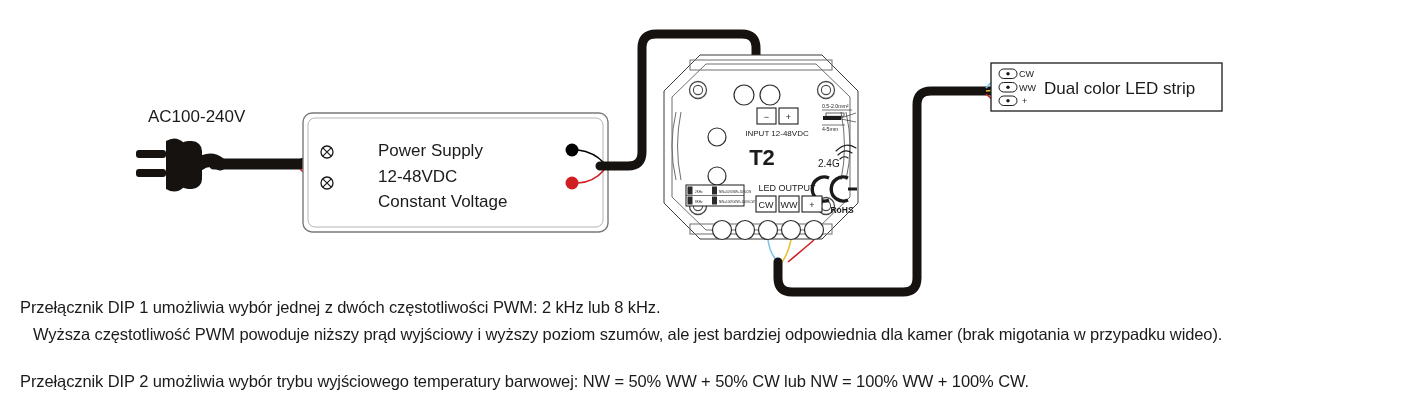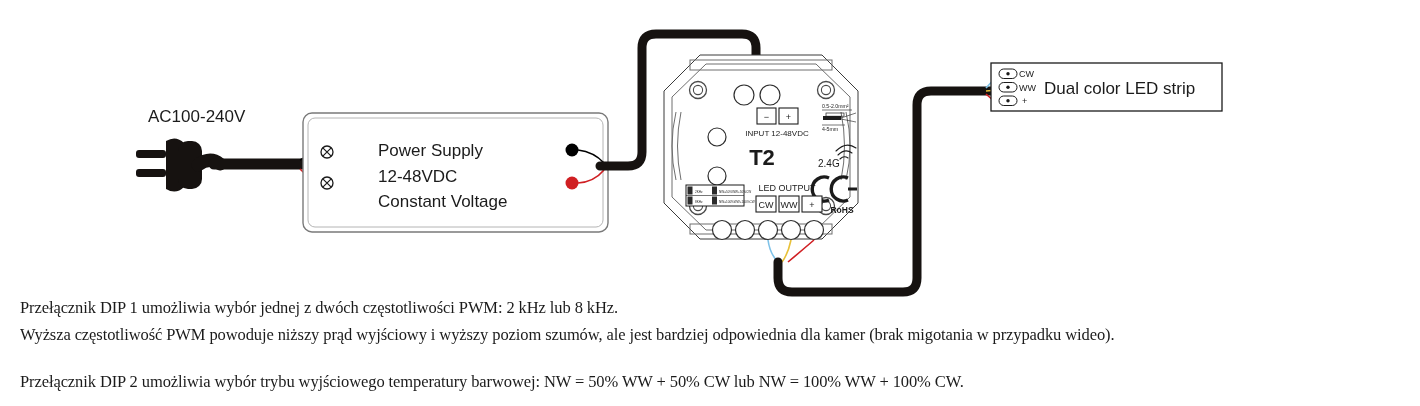--- a/index.html
+++ b/index.html
@@ -22,27 +22,27 @@
     position: absolute;
     left: 0;
     top: 0;
     width: 1420px;
     height: 406px;
   }
   .cap-line {
     position: absolute;
     left: 20px;
     font-size: 16.5px;
-    font-family: Liberation Serif, serif;
+    font-family: Liberation Sans, sans-serif;
     color: #1b1b1b;
     white-space: nowrap;
     letter-spacing: -0.1px;
   }
   #cap1 { top: 298px; }
-  #cap2 { top: 325px; }
+  #cap2 { top: 325px; margin-left: 13px; }
   #cap3 { top: 372px; }
 
   text { font-family: "Liberation Sans", sans-serif; fill: #1b1b1b; }
   .t-ac     { font-size: 17px; }
   .t-ps     { font-size: 17px; }
   .t-model  { font-size: 22px; font-weight: bold; }
   .t-input  { font-size: 8px; }
   .t-term   { font-size: 9px; }
   .t-ledout { font-size: 9px; }
   .t-rohs   { font-size: 8.5px; font-weight: bold; }

